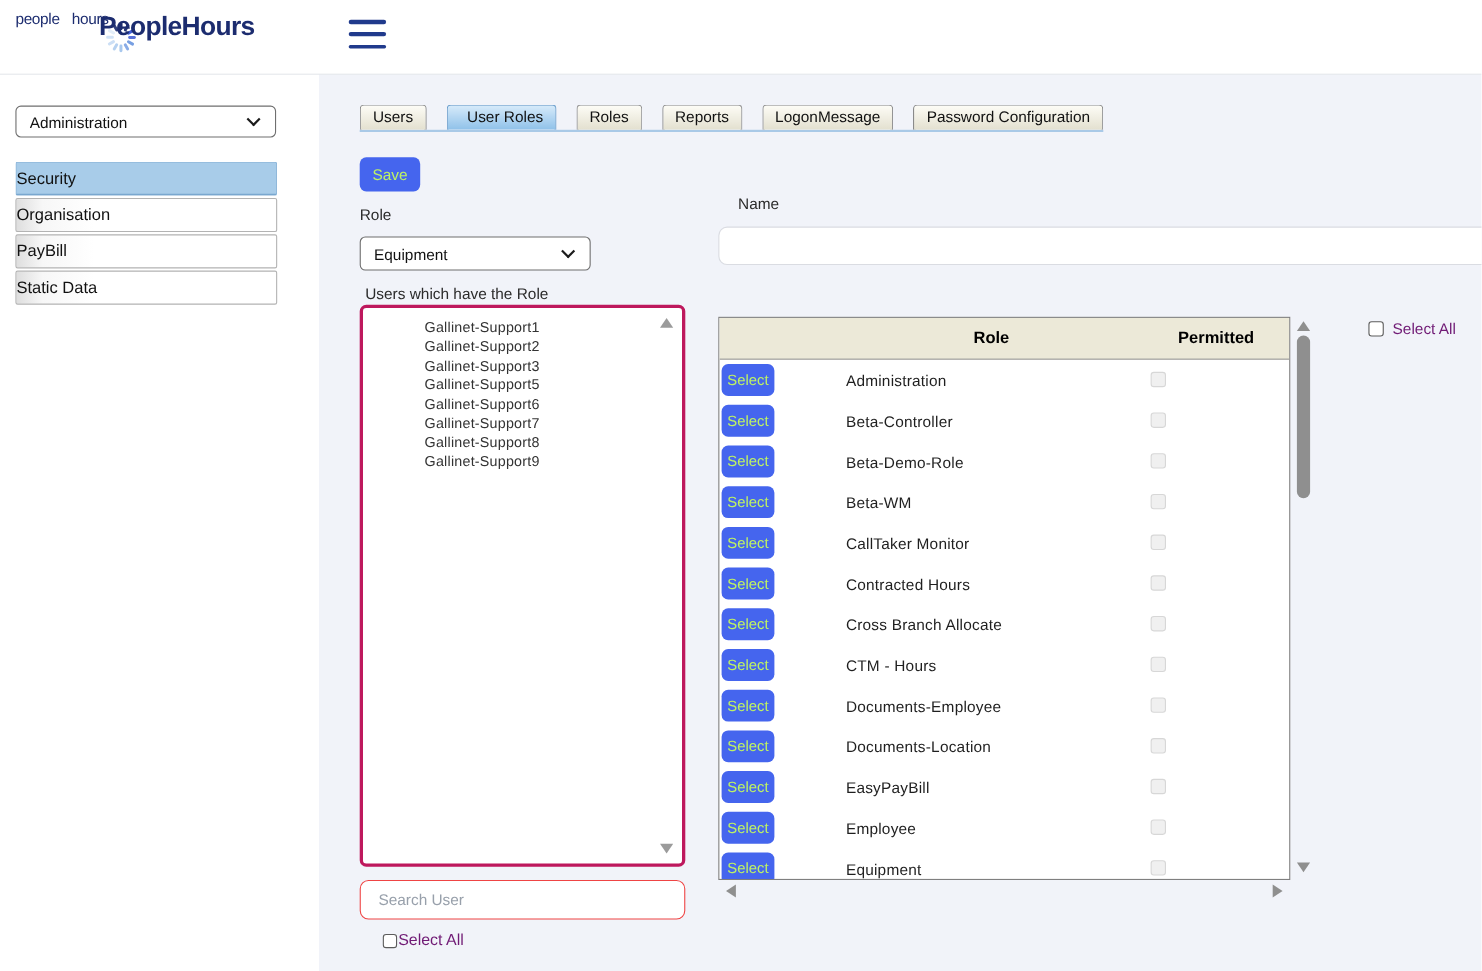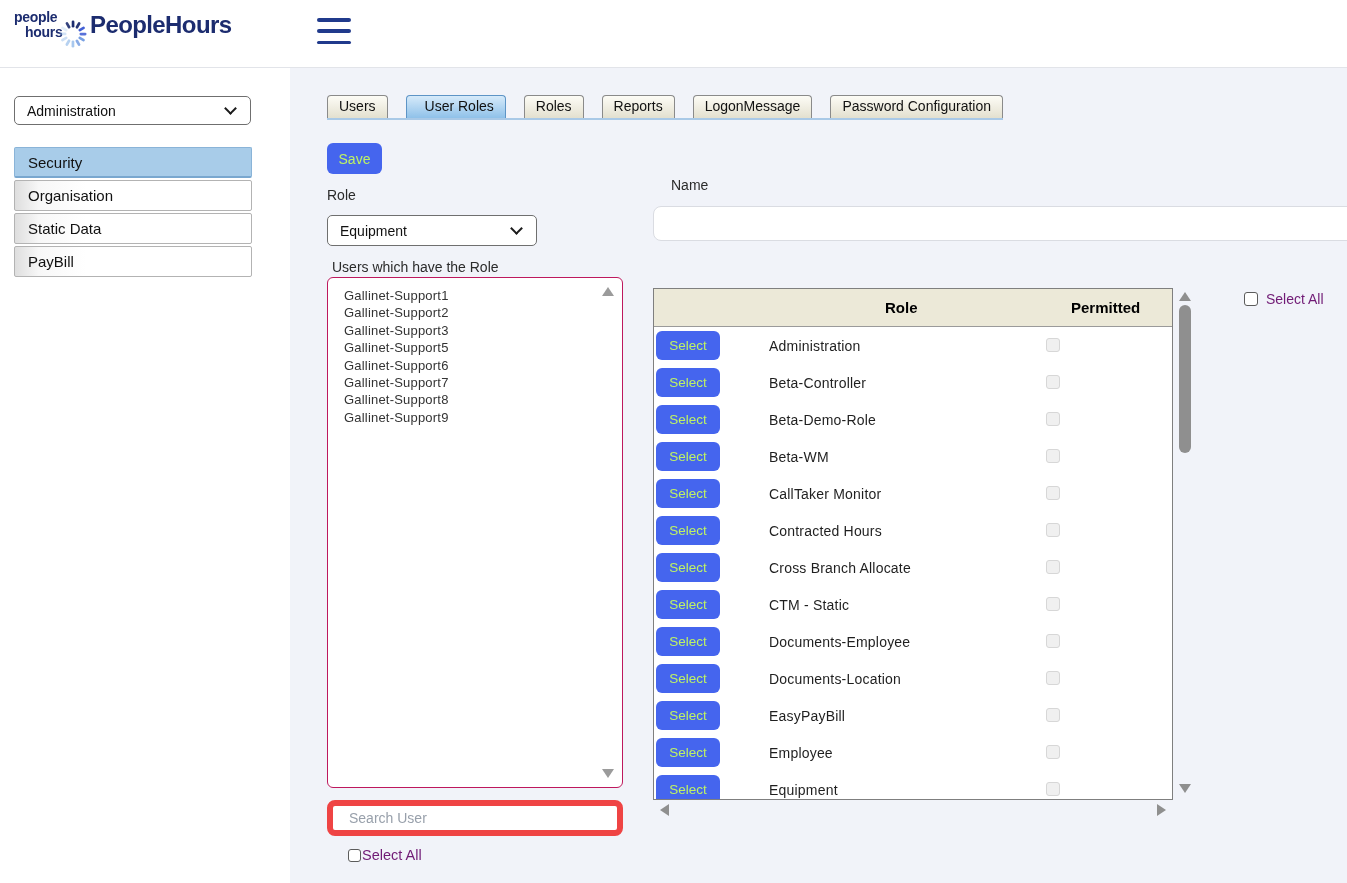--- a/index.html
+++ b/index.html
@@ -8,83 +8,83 @@
     --tab-inactive-top:#fdfcf6; --tab-inactive-bottom:#e3e0cf;
     --table-header-bg:#ece9d8; --sidebar-selected-bg:#a8cce9; --scrollbar-gray:#8f8f8f;
   }
   *{margin:0;padding:0;box-sizing:border-box;font-family:"Liberation Sans",sans-serif;}
   body{background:#fff;}
   #app{position:relative;width:1347px;height:883px;overflow:hidden;background:#fff;}
 
   
   .header{position:absolute;left:0;top:0;width:1347px;height:68px;background:#fff;border-bottom:1px solid #e2e4e9;}
   .logo{position:absolute;left:14px;top:10px;display:flex;align-items:flex-start;}
-  .logo-text{display:flex;flex-direction:column;line-height:15px;font-size:14px;font-weight:700;color:var(--brand-navy);letter-spacing:-0.3px;}
+  .logo-text{display:flex;flex-direction:row;line-height:15px;font-size:14px;font-weight:400;color:var(--brand-navy);letter-spacing:-0.3px;}
   .logo-text .l2{margin-left:11px;}
   .spinner{margin-left:-4px;margin-top:9px;}
   .brand{position:absolute;left:90px;top:11px;font-size:24px;font-weight:800;color:var(--brand-navy);letter-spacing:-0.6px;}
   .hamburger{position:absolute;left:317px;top:18px;width:34px;height:26px;display:flex;flex-direction:column;justify-content:space-between;cursor:pointer;}
   .hamburger span{display:block;height:3.5px;border-radius:2px;background:#203a8c;}
 
   
   .sidebar{position:absolute;left:0;top:68px;width:290px;height:815px;background:#fff;}
   .select-wrap{position:absolute;}
   .select-wrap select{appearance:none;-webkit-appearance:none;width:100%;height:100%;background:#fff;border:1px solid #6f6f6f;border-radius:5px;padding-left:12px;font-size:14px;color:#111;}
   .chevron{position:absolute;right:16px;top:50%;width:9px;height:9px;margin-top:-7px;border-right:2.5px solid #1b1b1b;border-bottom:2.5px solid #1b1b1b;transform:rotate(45deg);pointer-events:none;}
   .module-select-wrap{left:14px;top:28px;width:237px;height:29px;}
   .side-menu{position:absolute;left:14px;top:79px;width:238px;}
-  .side-item{height:31px;margin-bottom:2px;border:1px solid #b3b3b3;border-radius:2px;background:linear-gradient(to right,#dedede 0%,#f7f7f7 10%,#ffffff 30%);font-size:15px;color:#111;line-height:29px;padding-left:13px;cursor:pointer;}
+  .side-item{height:31px;margin-bottom:2px;border:1px solid #b3b3b3;border-radius:2px;background:linear-gradient(to right,#dedede 0%,#f7f7f7 10%,#ffffff 30%);font-size:15px;color:#111;line-height:29px;cursor:pointer;}
   .side-item.selected{background:var(--sidebar-selected-bg);border:1px solid #8ab4d8;border-bottom:2px solid #79a7cf;}
 
   
   .main{position:absolute;left:290px;top:68px;width:1057px;height:815px;background:var(--main-bg);}
 
   .tabs{position:absolute;left:327px;top:95px;display:flex;gap:18px;align-items:flex-end;border-bottom:2px solid #a9c9e7;}
   .tab{height:23px;line-height:21px;padding:0 11px;font-size:14px;color:#111;border:1px solid #8a8a8a;border-bottom:none;border-radius:4px 4px 0 0;background:linear-gradient(var(--tab-inactive-top),var(--tab-inactive-bottom));cursor:pointer;white-space:nowrap;}
   .tab.active{background:linear-gradient(var(--tab-active-top),var(--tab-active-bottom));border-color:#5d94c6;padding-left:18px;}
 
   .btn{border:none;background:var(--accent-blue);color:#bef264;border-radius:6px;cursor:pointer;}
   .save{position:absolute;left:327px;top:143px;width:55px;height:31px;font-size:14px;}
 
   .label{position:absolute;font-size:14px;color:#2b2b2b;}
   .role-label{left:327px;top:187px;}
   .role-select-wrap{left:327px;top:215px;width:210px;height:31px;}
   .users-label{left:332px;top:259px;}
 
-  .listbox{position:absolute;left:327px;top:277px;width:296px;height:511px;background:#fff;border:1px solid #be185d;border-radius:6px;}
+  .listbox{position:absolute;left:327px;top:277px;width:296px;height:511px;background:#fff;border:3px solid #be185d;border-radius:6px;padding-left:40px;}
   .list-items{padding:9px 0 0 16px;}
   .list-item{font-size:13px;line-height:17.4px;color:#333;letter-spacing:0.2px;cursor:default;}
 
   .tri{position:absolute;width:0;height:0;}
   .tri-up{border-left:6px solid transparent;border-right:6px solid transparent;border-bottom:9px solid var(--scrollbar-gray);}
   .tri-down{border-left:6px solid transparent;border-right:6px solid transparent;border-top:9px solid var(--scrollbar-gray);}
   .tri-left{border-top:6px solid transparent;border-bottom:6px solid transparent;border-right:9px solid var(--scrollbar-gray);}
   .tri-right{border-top:6px solid transparent;border-bottom:6px solid transparent;border-left:9px solid var(--scrollbar-gray);}
 
-  .search{position:absolute;left:327px;top:800px;width:296px;height:36px;background:#fff;border:6px solid #ef4444;border-radius:8px;padding-left:16px;font-size:14px;color:#333;outline:none;}
+  .search{position:absolute;left:327px;top:800px;width:296px;height:36px;background:#fff;border:1px solid #ef4444;border-radius:8px;padding-left:16px;font-size:14px;color:#333;outline:none;}
   .search::placeholder{color:#98a0ab;}
 
   .checkbox{display:inline-block;width:13px;height:13px;background:#fff;border:1.5px solid #5c5c5c;border-radius:3px;cursor:pointer;flex:none;}
   .checkbox.muted{width:14px;height:14px;background:#f0f0f0;border:1px solid #d7d7d7;}
   .selectall{position:absolute;display:flex;align-items:center;font-size:14.5px;color:#701a75;}
   .selectall-users{left:348px;top:847px;gap:1px;}
   .selectall-roles{left:1244px;top:291px;gap:8px;font-size:14px;}
   .selectall-roles .checkbox{width:14px;height:14px;}
 
   .name-label{left:655px;top:177px;margin-left:16px;}
   .name-input{position:absolute;left:653px;top:206px;width:707px;height:35px;background:#fff;border:1px solid #dadce2;border-radius:8px;padding-left:14px;font-size:14px;outline:none;}
 
   
   .roles-table{position:absolute;left:653px;top:288px;width:520px;height:512px;background:#fff;border:1px solid #7f7f7f;overflow:hidden;}
   .thead{position:relative;height:38px;background:var(--table-header-bg);border-bottom:1px solid #9a9a9a;}
   .th{position:absolute;top:0;line-height:38px;font-size:15px;font-weight:bold;color:#000;}
   .role-th{left:231px;}
   .perm-th{left:417px;}
   .trow{position:relative;height:37px;display:flex;align-items:center;}
-  .select-btn{position:absolute;left:2px;top:4px;width:64px;height:29px;font-size:13.5px;}
+  .select-btn{position:absolute;left:2px;top:4px;width:48px;height:29px;font-size:13.5px;}
   .role-name{position:absolute;left:115px;font-size:14px;color:#1f1f1f;letter-spacing:0.2px;}
   .trow .checkbox{position:absolute;left:392px;top:11px;}
 
   .v-scrollbar{position:absolute;left:1178px;top:288px;width:14px;height:512px;}
   .v-scrollbar .tri-up{left:1px;top:4px;}
   .v-scrollbar .thumb{position:absolute;left:1px;top:17px;width:12px;height:148px;background:var(--scrollbar-gray);border-radius:6px;cursor:grab;}
   .v-scrollbar .tri-down{left:1px;bottom:7px;}
   .h-scrollbar{position:absolute;left:658px;top:803px;width:510px;height:14px;}
   .h-scrollbar .tri-left{left:2px;top:1px;}
   .h-scrollbar .tri-right{right:2px;top:1px;}
@@ -138,25 +138,25 @@
 
         <div class="side-item selected">
           <span>Security</span>
         </div>
 
         <div class="side-item">
           <span>Organisation</span>
         </div>
 
         <div class="side-item">
+          <span>PayBill</span>
+        </div>
+
+        <div class="side-item">
           <span>Static Data</span>
-        </div>
-
-        <div class="side-item">
-          <span>PayBill</span>
         </div>
       </div>
   </div>
 
   <div class="main"></div>
 
   <div class="tabs">
 
       <div class="tab">
         <span>Users</span>
@@ -272,21 +272,21 @@
         </div>
 
         <div class="trow">
           <button class="btn select-btn">Select</button>
           <span class="role-name">Cross Branch Allocate</span>
           <span class="checkbox muted"></span>
         </div>
 
         <div class="trow">
           <button class="btn select-btn">Select</button>
-          <span class="role-name">CTM - Static</span>
+          <span class="role-name">CTM - Hours</span>
           <span class="checkbox muted"></span>
         </div>
 
         <div class="trow">
           <button class="btn select-btn">Select</button>
           <span class="role-name">Documents-Employee</span>
           <span class="checkbox muted"></span>
         </div>
 
         <div class="trow">

